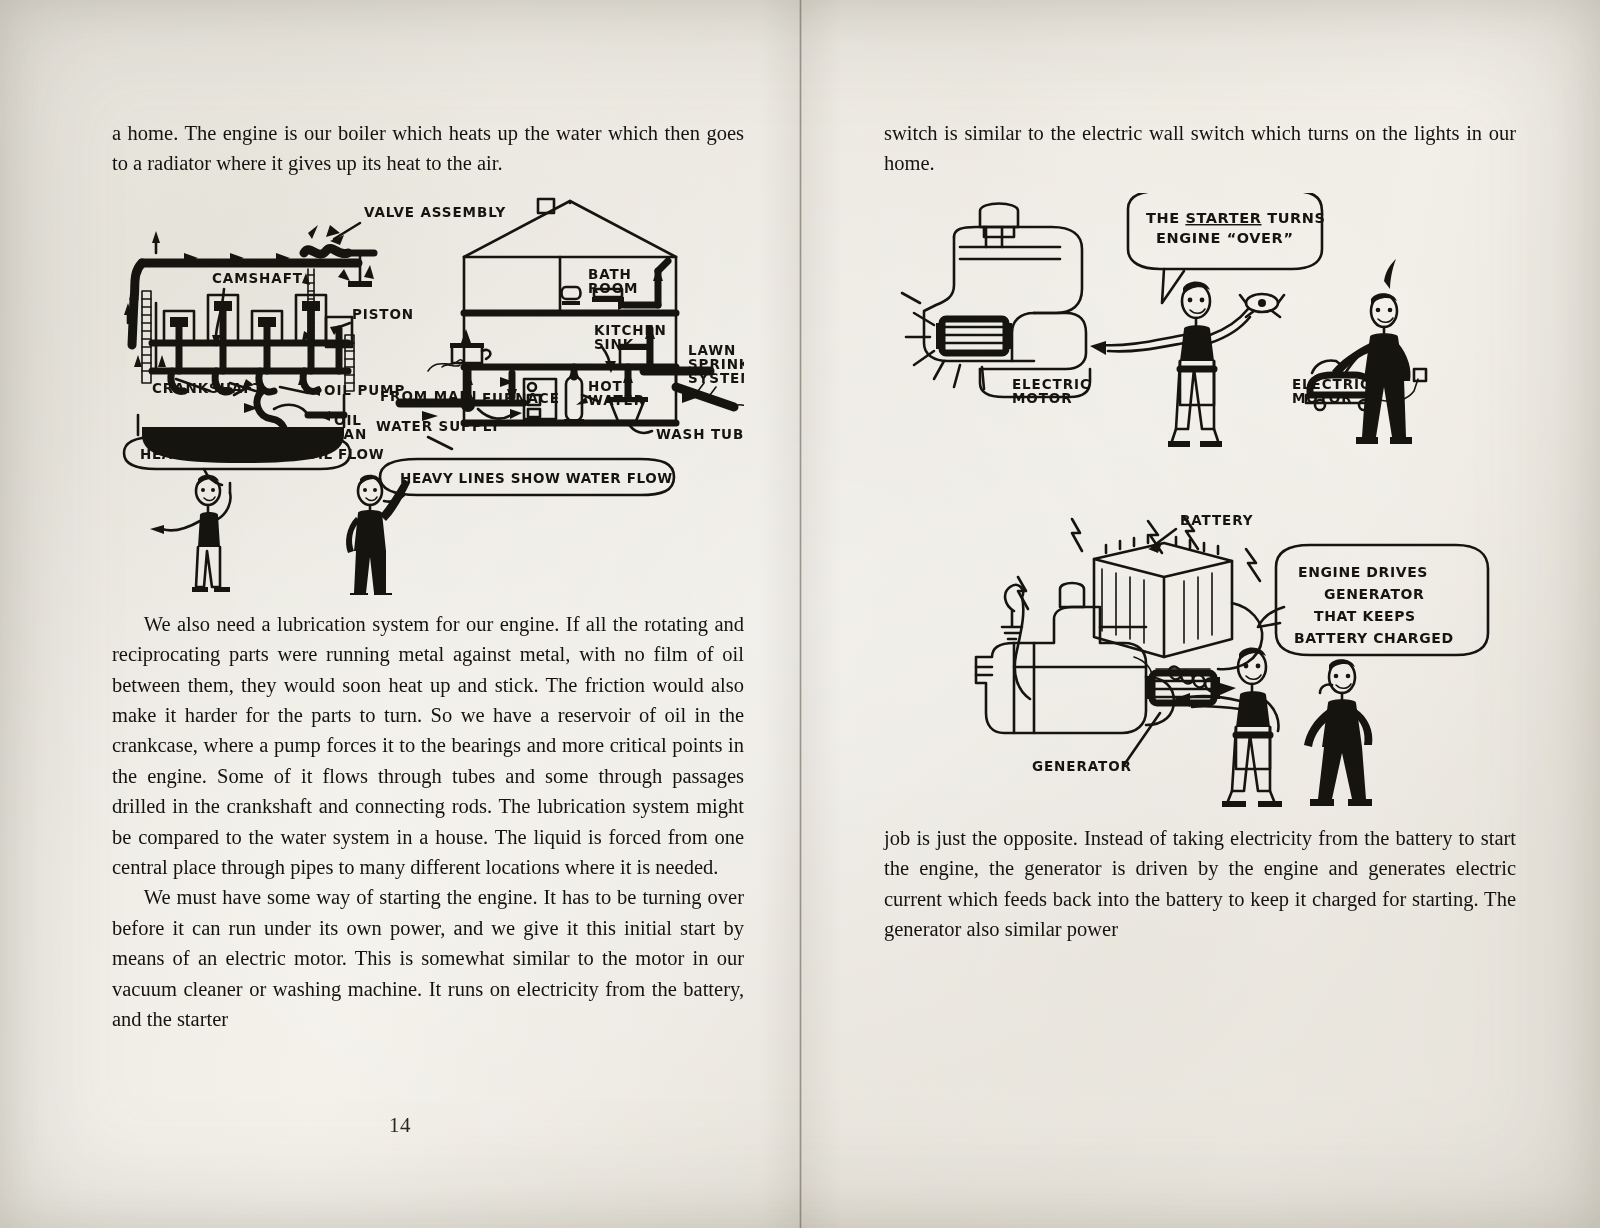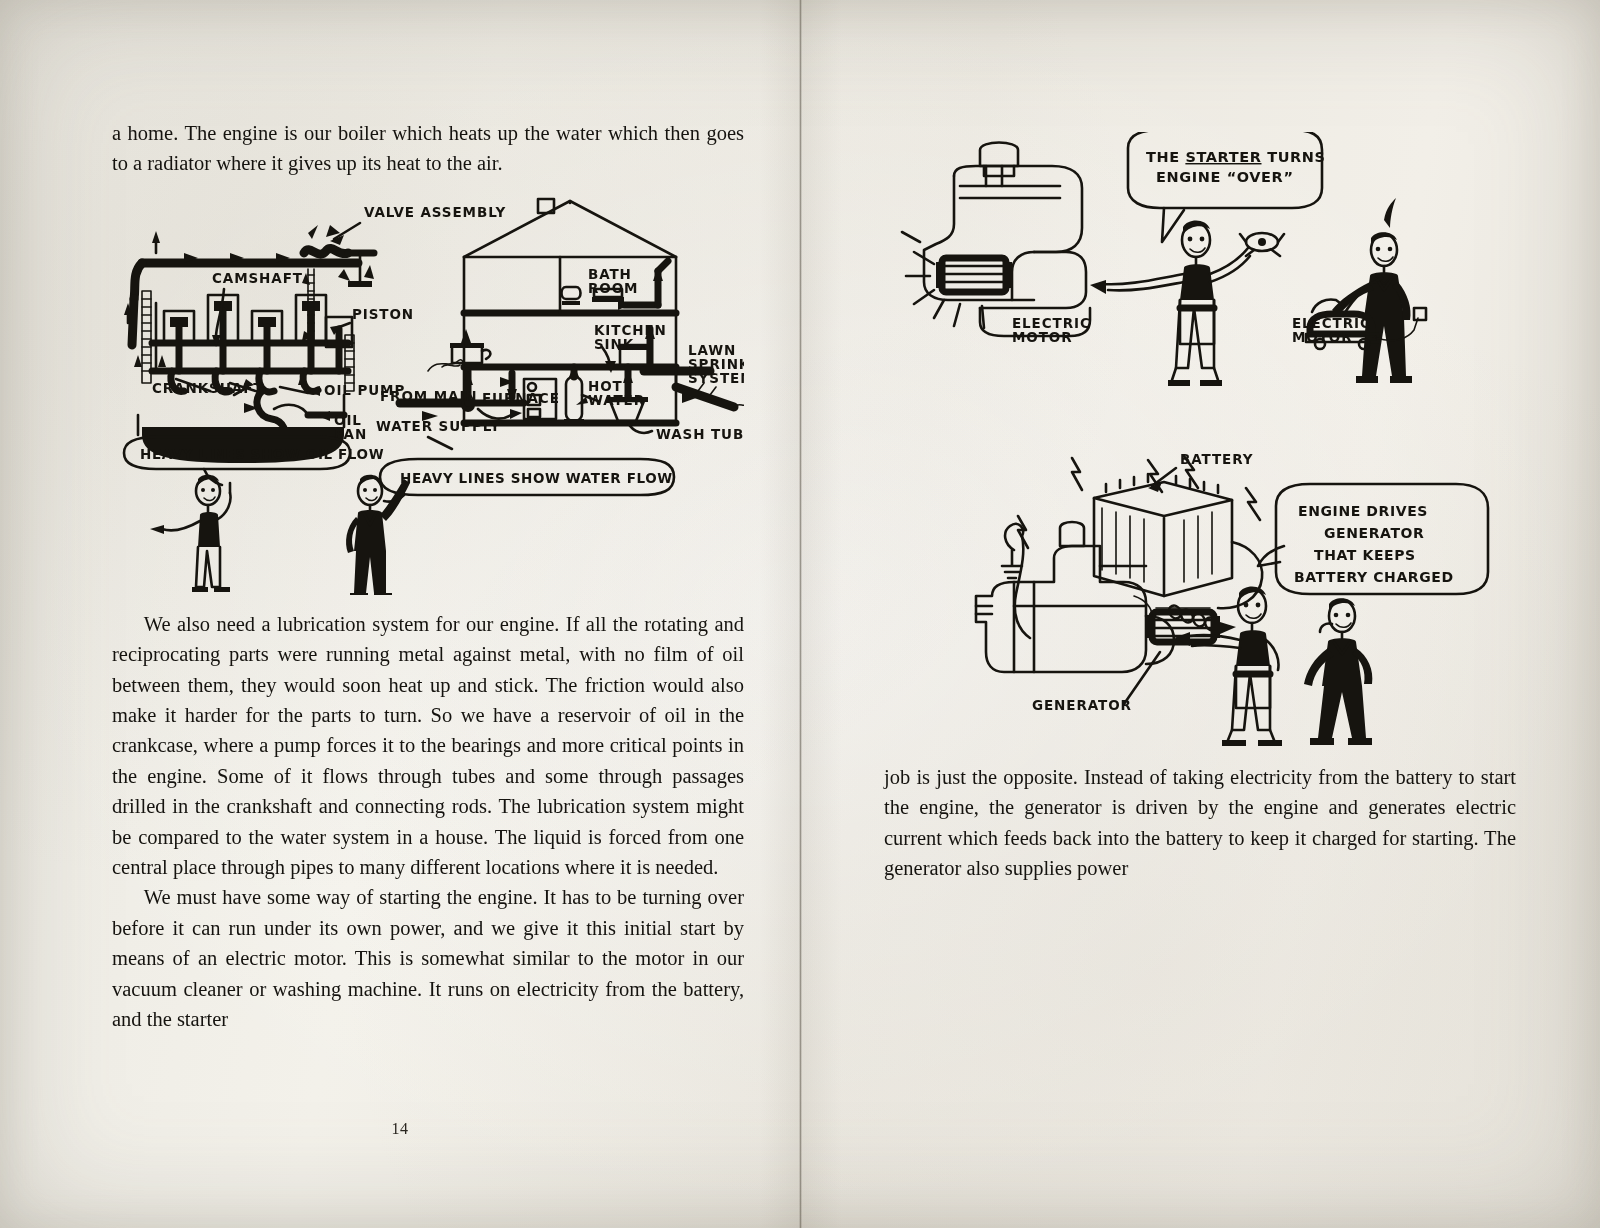--- a/index.html
+++ b/index.html
@@ -54,21 +54,21 @@
 
   p{margin:0;}
   p.indent{text-indent:1.55em;}
   p.noindent{text-indent:0;}
 
   .folio{
     position:absolute;
     bottom:100px;
     width:100%;
     text-align:center;
-    font-size:16px;
+    font-size:21px;
     color:#2a2620;
     letter-spacing:.5px;
   }
 
   
   .fig{position:relative;width:100%;}
   .fig svg{display:block;width:100%;height:auto;}
 
   
   .ink{fill:none;stroke:#16140f;stroke-linecap:round;stroke-linejoin:round;}
@@ -382,20 +382,21 @@
     <p class="indent">We must have some way of starting the engine. It has to be turning over before it can run under its own power, and we give it this initial start by means of an electric motor. This is somewhat similar to the motor in our vacuum cleaner or washing machine. It runs on electricity from the battery, and the starter</p>
   </div>
 
   <div class="folio">14</div>
 </div>
 
 <div class="page right">
 
   <div class="col">
 
+    <p class="noindent">switch is similar to the electric wall switch which turns on the lights in our home.</p>
 
     <div class="fig" style="margin:14px 0 10px 0;">
       <svg viewBox="0 0 632 290" xmlns="http://www.w3.org/2000/svg">
 
         <g transform="translate(0,0)">
           <path class="ink med" d="M96 18 C96 8 134 8 134 18 L134 34 L96 34 Z"></path>
           <path class="ink med" d="M100 34 L100 44 L130 44 L130 34"></path>
           <path class="ink med" d="M70 44 C70 36 78 34 92 34 L168 34 C188 34 198 42 198 56 L198 96 C198 112 188 120 172 120 L150 120"></path>
           <path class="ink med" d="M70 44 L70 92 C70 104 62 108 52 112 L40 118 L40 150 C40 162 50 168 64 168 L150 168"></path>
           <path class="ink med" d="M150 120 C136 120 128 128 128 140 L128 168"></path>
@@ -602,20 +603,20 @@
 
         <text class="lbl" x="296" y="18" font-size="13.5">BATTERY</text>
         <path class="ink med" d="M292 22 L268 40"></path>
           <polygon class="inkf" points="264,42 278,36 274,46"></polygon>
 
         <text class="lbl" x="148" y="264" font-size="13.5">GENERATOR</text>
         <path class="ink med" d="M240 258 L276 206"></path>
       </svg>
     </div>
 
-    <p class="noindent">job is just the opposite. Instead of taking electricity from the battery to start the engine, the generator is driven by the engine and generates electric current which feeds back into the battery to keep it charged for starting. The generator also supplies power</p>
+    <p class="noindent">job is just the opposite. Instead of taking electricity from the battery to start the engine, the generator is driven by the engine and generates electric current which feeds back into the battery to keep it charged for starting. The generator also similar power</p>
   </div>
 
 </div>
 
 <div class="gutter-shade"></div>
 <div class="gutter"></div>
 <div class="vignette"></div>
 
 </body></html>

